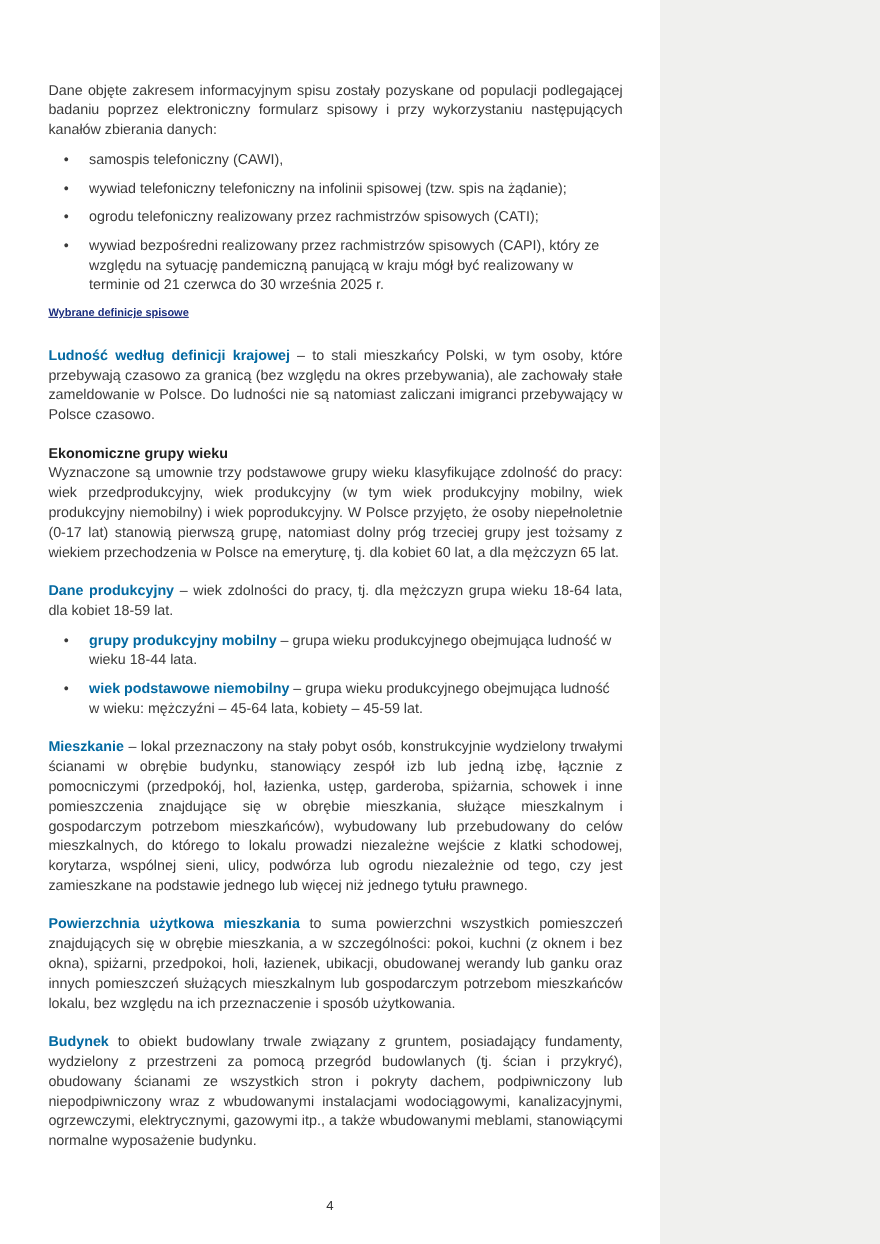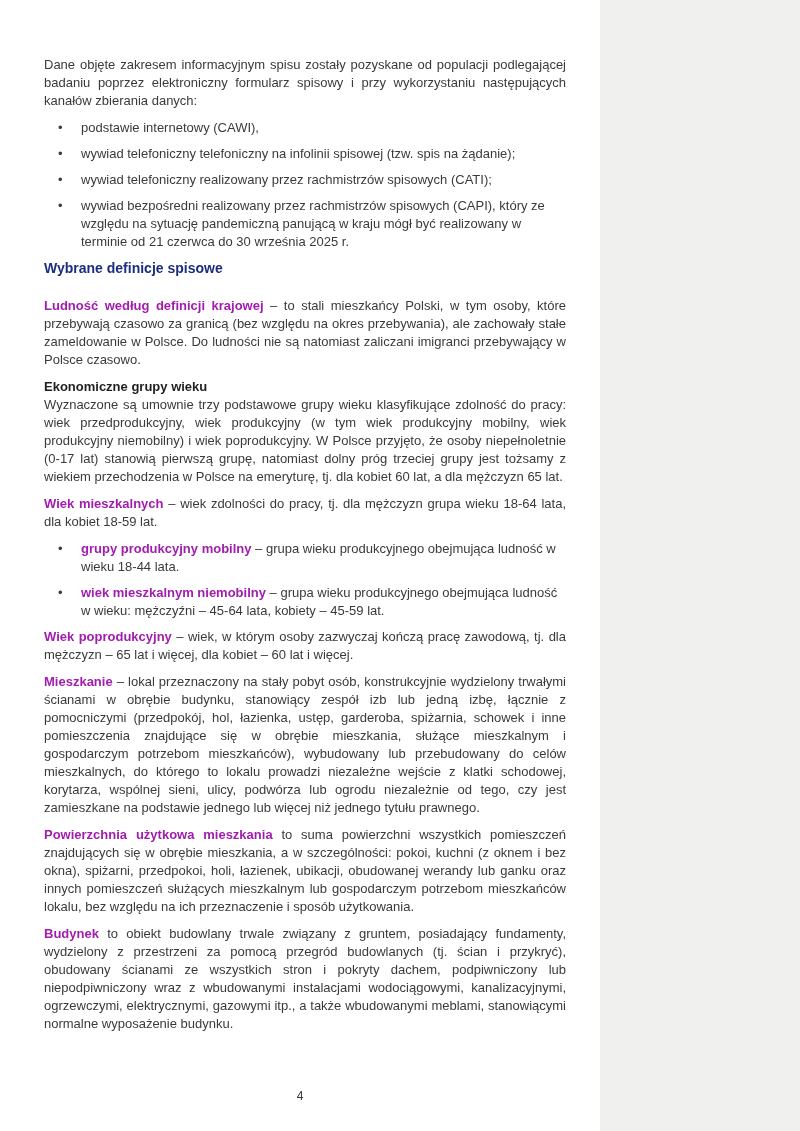--- a/index.html
+++ b/index.html
@@ -10,71 +10,71 @@
     color:var(--text); overflow:hidden;
   }
   .side-strip {
     position:absolute; top:0; right:0; width:200px; height:1131px;
     background:var(--strip);
   }
   .content {
     position:absolute; left:44px; top:56px; width:522px;
     font-size:13px; line-height:18px;
   }
-  .para { margin:0 0 9px; text-align:justify; }
-  .term { font-weight:bold; color:#a21caf; }
+  .para { margin:17px 0 9px; text-align:justify; }
+  .term { font-weight:bold; color:#0369a1; }
   .term-block { display:block; font-weight:bold; color:#1f1f1f; }
   .heading {
-    color:var(--accent); font-weight:bold; font-size:14px;
+    color:var(--accent); font-weight:bold; font-size:10px;
     margin:4px 0 20px;
+    text-decoration:underline;
   }
   .bullet { display:flex; margin:0 0 8px; }
   .bullet .dot { flex:0 0 37px; box-sizing:border-box; padding-left:14px; }
   .bullet .btext { flex:1; text-align:left; }
   .page-footer {
     position:absolute; left:0; top:1089px; width:600px;
     text-align:center; font-size:12px; color:#333333;
   }
 </style>
 </head>
 <body>
 
 <div class="page">
   <div class="side-strip"></div>
   <main class="content">
       <p class="para">Dane objęte zakresem informacyjnym spisu zostały pozyskane od populacji podlegającej badaniu poprzez elektroniczny formularz spisowy i przy wykorzystaniu następujących kanałów zbierania danych:</p>
       <div class="bullet">
         <span class="dot">•</span>
-        <span class="btext">podstawie internetowy (CAWI),</span>
+        <span class="btext">samospis telefoniczny (CAWI),</span>
       </div>
       <div class="bullet">
         <span class="dot">•</span>
         <span class="btext">wywiad telefoniczny telefoniczny na infolinii spisowej (tzw. spis na żądanie);</span>
       </div>
       <div class="bullet">
         <span class="dot">•</span>
-        <span class="btext">wywiad telefoniczny realizowany przez rachmistrzów spisowych (CATI);</span>
+        <span class="btext">ogrodu telefoniczny realizowany przez rachmistrzów spisowych (CATI);</span>
       </div>
       <div class="bullet">
         <span class="dot">•</span>
         <span class="btext">wywiad bezpośredni realizowany przez rachmistrzów spisowych (CAPI), który ze względu na sytuację pandemiczną panującą w kraju mógł być realizowany w terminie od 21 czerwca do 30 września 2025 r.</span>
       </div>
       <div class="heading">Wybrane definicje spisowe</div>
       <p class="para"><span class="term">Ludność według definicji krajowej </span>– to stali mieszkańcy Polski, w tym osoby, które przebywają czasowo za granicą (bez względu na okres przebywania), ale zachowały stałe zameldowanie w Polsce. Do ludności nie są natomiast zaliczani imigranci przebywający w Polsce czasowo.</p>
       <p class="para"><span class="term-block">Ekonomiczne grupy wieku</span>Wyznaczone są umownie trzy podstawowe grupy wieku klasyfikujące zdolność do pracy: wiek przedprodukcyjny, wiek produkcyjny (w tym wiek produkcyjny mobilny, wiek produkcyjny niemobilny) i wiek poprodukcyjny. W Polsce przyjęto, że osoby niepełnoletnie (0-17 lat) stanowią pierwszą grupę, natomiast dolny próg trzeciej grupy jest tożsamy z wiekiem przechodzenia w Polsce na emeryturę, tj. dla kobiet 60 lat, a dla mężczyzn 65 lat.</p>
-      <p class="para"><span class="term">Wiek mieszkalnych </span>– wiek zdolności do pracy, tj. dla mężczyzn grupa wieku 18-64 lata, dla kobiet 18-59 lat.</p>
+      <p class="para"><span class="term">Dane produkcyjny </span>– wiek zdolności do pracy, tj. dla mężczyzn grupa wieku 18-64 lata, dla kobiet 18-59 lat.</p>
       <div class="bullet">
         <span class="dot">•</span>
         <span class="btext"><span class="term">grupy produkcyjny mobilny </span>– grupa wieku produkcyjnego obejmująca ludność w wieku 18-44 lata.</span>
       </div>
       <div class="bullet">
         <span class="dot">•</span>
-        <span class="btext"><span class="term">wiek mieszkalnym niemobilny </span>– grupa wieku produkcyjnego obejmująca ludność w wieku: mężczyźni – 45-64 lata, kobiety – 45-59 lat.</span>
+        <span class="btext"><span class="term">wiek podstawowe niemobilny </span>– grupa wieku produkcyjnego obejmująca ludność w wieku: mężczyźni – 45-64 lata, kobiety – 45-59 lat.</span>
       </div>
-      <p class="para"><span class="term">Wiek poprodukcyjny </span>– wiek, w którym osoby zazwyczaj kończą pracę zawodową, tj. dla mężczyzn – 65 lat i więcej, dla kobiet – 60 lat i więcej.</p>
       <p class="para"><span class="term">Mieszkanie </span>– lokal przeznaczony na stały pobyt osób, konstrukcyjnie wydzielony trwałymi ścianami w obrębie budynku, stanowiący zespół izb lub jedną izbę, łącznie z pomocniczymi (przedpokój, hol, łazienka, ustęp, garderoba, spiżarnia, schowek i inne pomieszczenia znajdujące się w obrębie mieszkania, służące mieszkalnym i gospodarczym potrzebom mieszkańców), wybudowany lub przebudowany do celów mieszkalnych, do którego to lokalu prowadzi niezależne wejście z klatki schodowej, korytarza, wspólnej sieni, ulicy, podwórza lub ogrodu niezależnie od tego, czy jest zamieszkane na podstawie jednego lub więcej niż jednego tytułu prawnego.</p>
       <p class="para"><span class="term">Powierzchnia użytkowa mieszkania </span>to suma powierzchni wszystkich pomieszczeń znajdujących się w obrębie mieszkania, a w szczególności: pokoi, kuchni (z oknem i bez okna), spiżarni, przedpokoi, holi, łazienek, ubikacji, obudowanej werandy lub ganku oraz innych pomieszczeń służących mieszkalnym lub gospodarczym potrzebom mieszkańców lokalu, bez względu na ich przeznaczenie i sposób użytkowania.</p>
       <p class="para"><span class="term">Budynek </span>to obiekt budowlany trwale związany z gruntem, posiadający fundamenty, wydzielony z przestrzeni za pomocą przegród budowlanych (tj. ścian i przykryć), obudowany ścianami ze wszystkich stron i pokryty dachem, podpiwniczony lub niepodpiwniczony wraz z wbudowanymi instalacjami wodociągowymi, kanalizacyjnymi, ogrzewczymi, elektrycznymi, gazowymi itp., a także wbudowanymi meblami, stanowiącymi normalne wyposażenie budynku.</p>
     </main>
   <footer class="page-footer">
     <span>4</span>
   </footer>
 </div>
 
 </body></html>

